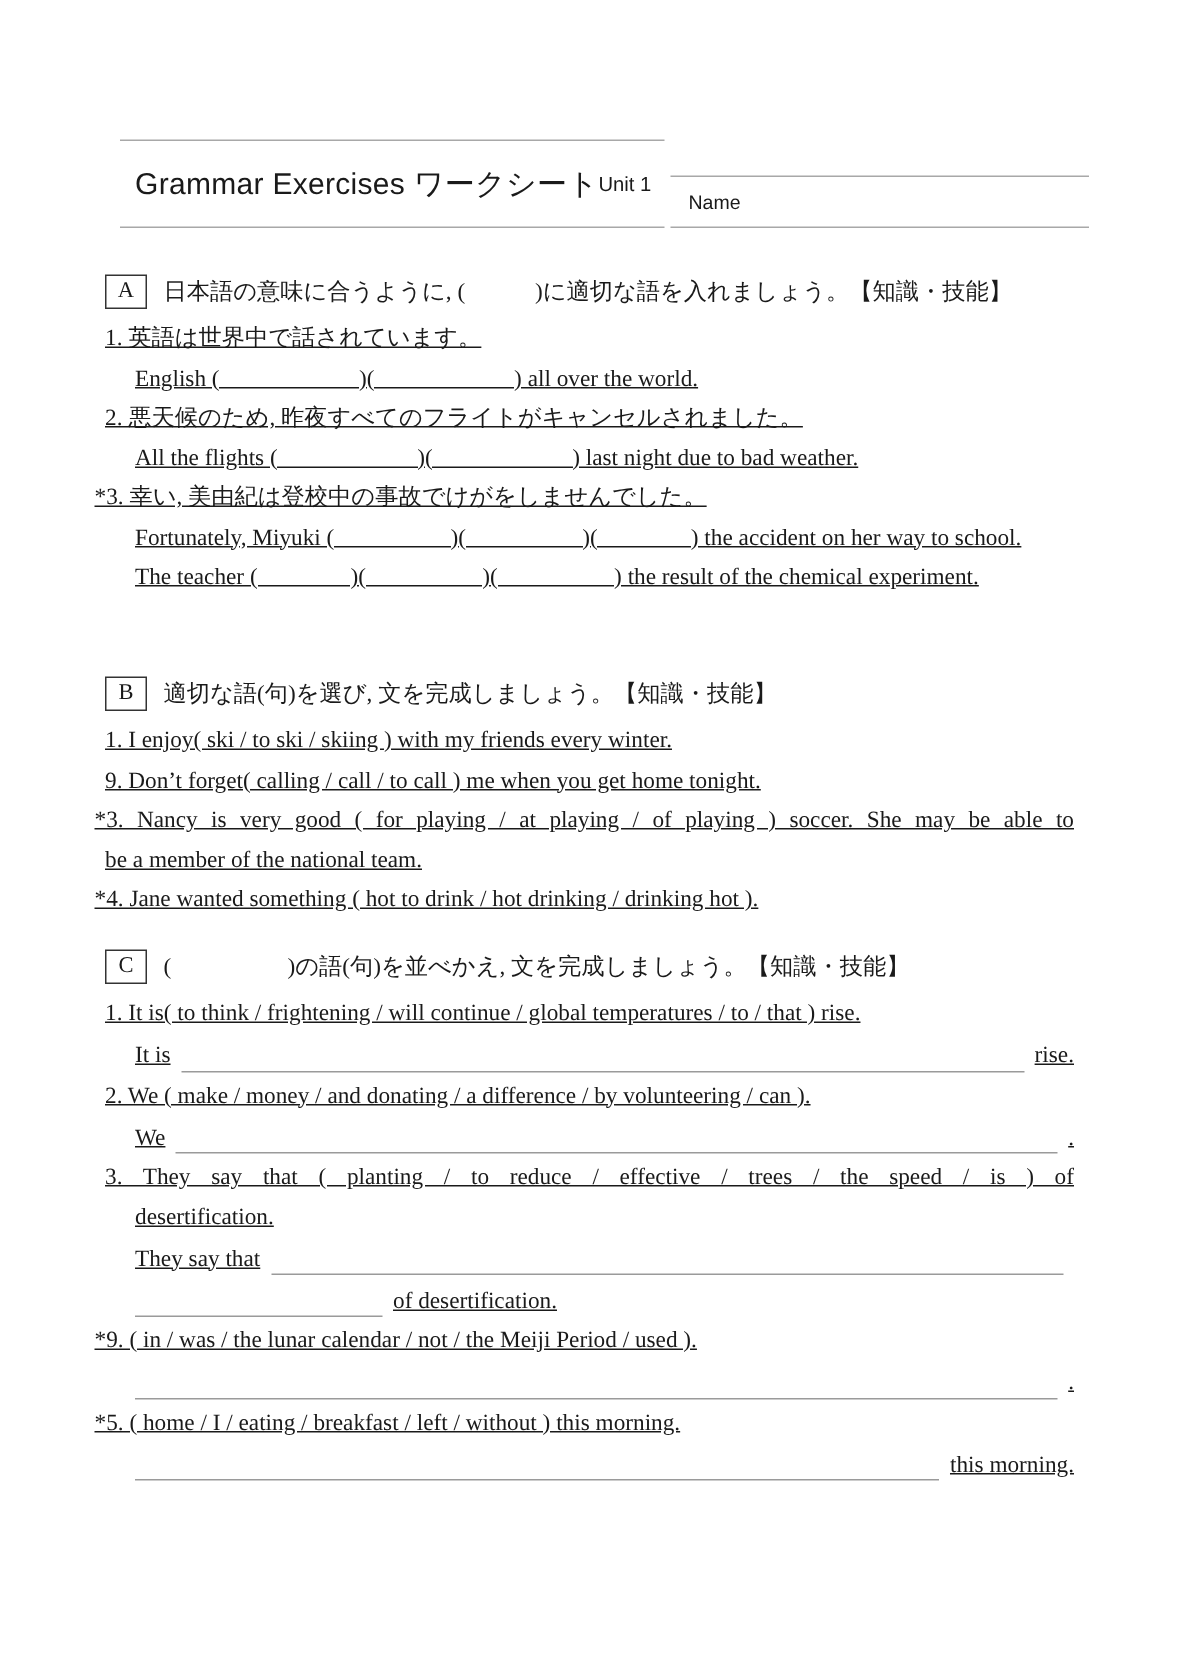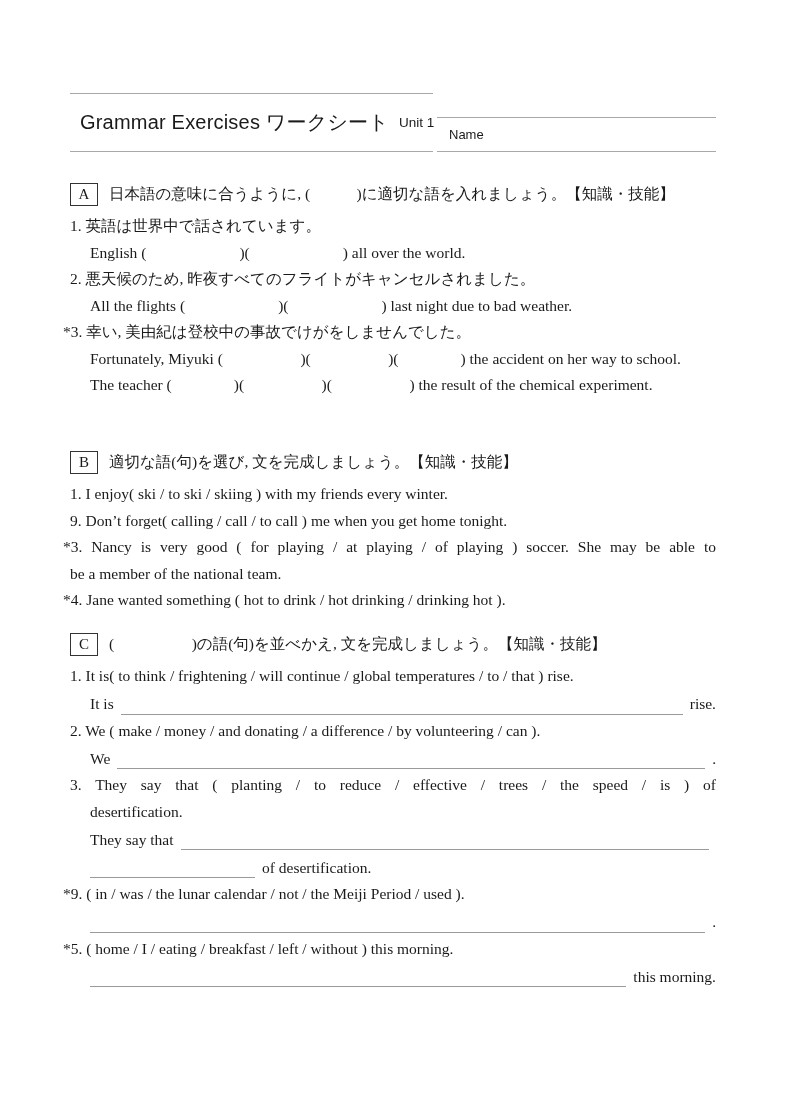--- a/index.html
+++ b/index.html
@@ -2,49 +2,49 @@
 <html><head>
 <meta charset="utf-8">
 <style>
   html,body { margin:0; padding:0; background:#ffffff; }
   .sheet {
     position:relative; width:790px; height:1117px; background:#ffffff;
     font-family:"Liberation Serif","DejaVu Serif",serif;
     color:#1a1a1a; font-size:15.5px;
   }
   
-  .header { position:absolute; left:70px; top:93px; width:646px; height:59px; display:flex; }
+  .header { position:absolute; left:80px; top:93px; width:646px; height:59px; display:flex; }
   .header-cell {
     border-top:1px solid #a8a8a8; border-bottom:1px solid #a8a8a8;
     display:flex; align-items:center; box-sizing:border-box;
     font-family:"Liberation Sans","DejaVu Sans",sans-serif;
   }
   .header-left  { width:363px; padding-left:10px; }
   .header-right { flex:1; margin-left:4px; padding-left:12px; align-items:center;margin-top:24px; }
   .title   { font-size:20px; letter-spacing:0.2px; white-space:nowrap; }
-  .unit    { font-size:13.5px; margin-left:10px; white-space:nowrap; }
+  .unit    { font-size:13.5px; white-space:nowrap; }
   .name-label { font-size:13px; }
   
   .section { position:absolute; left:70px; width:646px; }
   .sec-a { top:181px; }
   .sec-b { top:449px; }
   .sec-c { top:631px; }
   .sec-head { display:flex; align-items:center; margin-bottom:6px; height:26px; }
   .sec-box {
     border:1.5px solid #333; width:26px; height:21px; line-height:21px;
     text-align:center; margin-right:11px; font-size:15px; flex:0 0 auto;
   }
   .sec-instr { white-space:nowrap; }
-  .row { line-height:26.5px; min-height:26.5px; }
+  .row { line-height:26.5px; min-height:26.5px;text-decoration:underline; }
   .indent { padding-left:20px; }
   .hang { margin-left:-7px; }
   .justify { text-align:justify; text-align-last:justify; }
   
   .ans { display:flex; align-items:flex-end; line-height:26.5px; min-height:28px; }
-  .ans .txt { white-space:nowrap; }
+  .ans .txt { white-space:nowrap;text-decoration:underline; }
   .blank {
     border-bottom:1px solid #9a9a9a; height:20px; margin:0 7px 3px 7px;
   }
   .blank.grow { flex:1 1 auto; }
   .blank.fixed165 { width:165px; flex:0 0 auto; margin-left:0; }
   .blank.noleft { margin-left:0; }
 </style>
 </head>
 <body>
 

